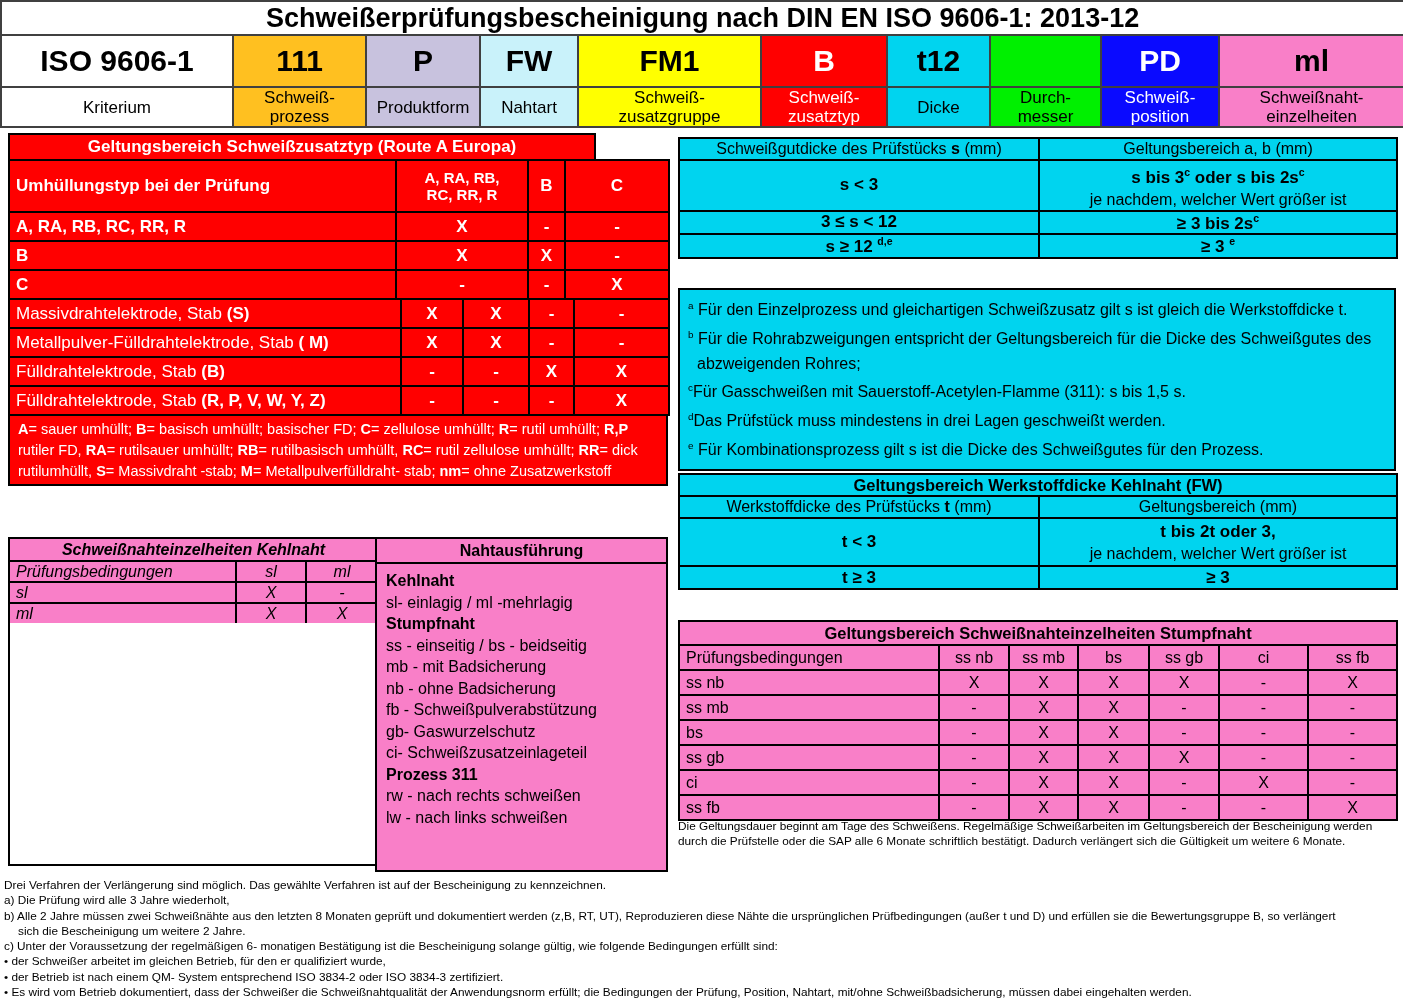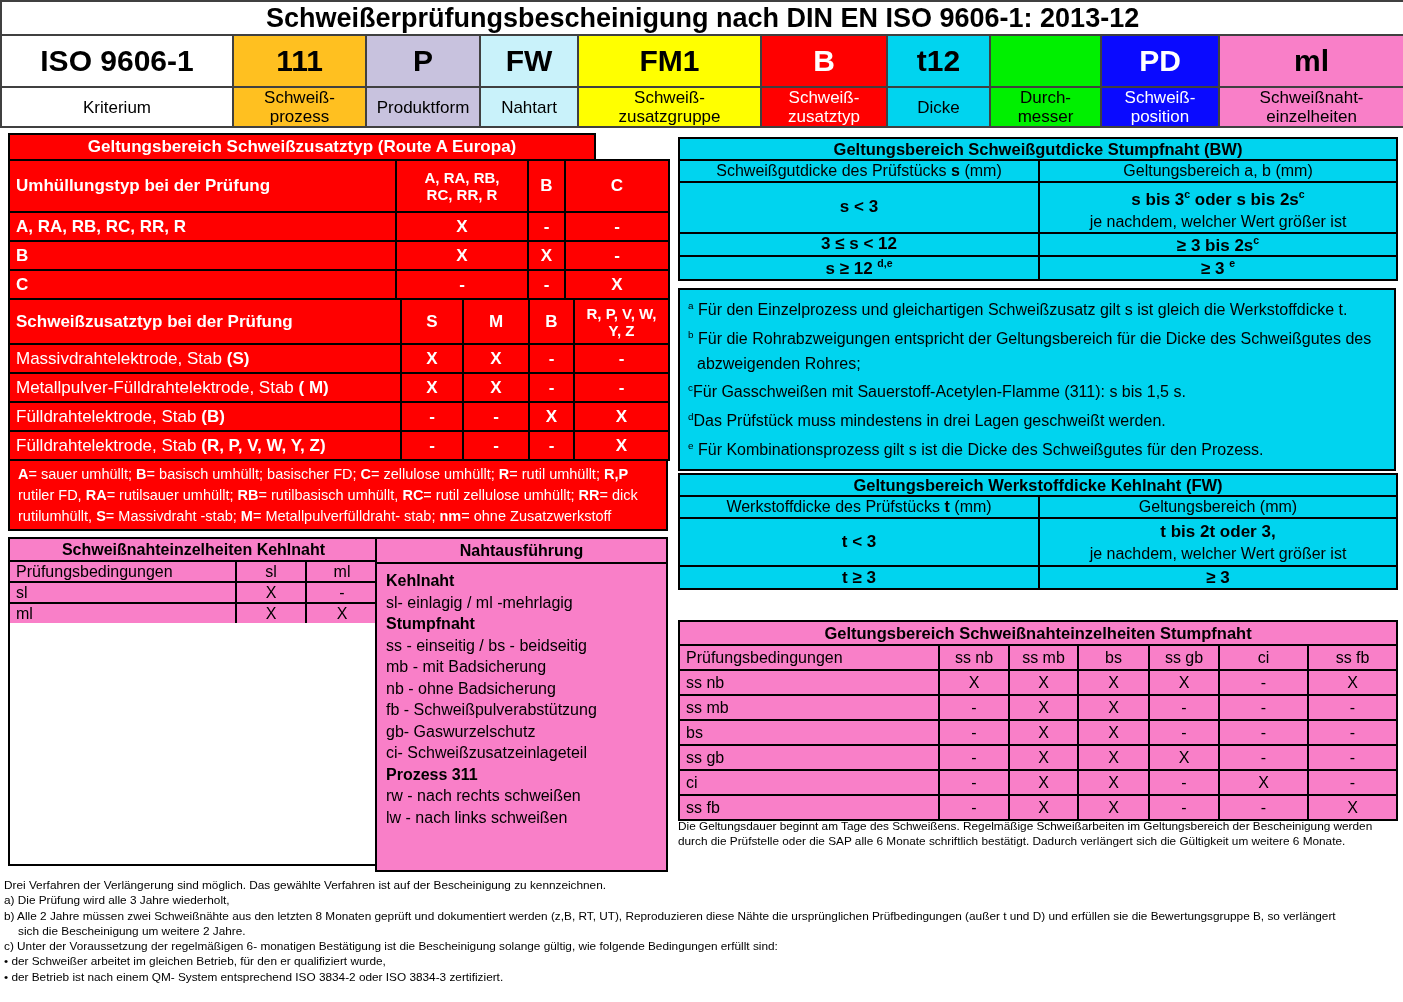--- a/index.html
+++ b/index.html
@@ -30,21 +30,21 @@
   .red-tbl tr.hdr1 td{height:50px;}
   .red-tbl tr.hdr2 td{height:43px;}
   .red-tbl tr.dat td{height:27px;}
   .red-tbl td.small{font-size:15px;line-height:17px;}
   .red-tbl td.lbl{font-weight:normal;}
   .red-legend{box-sizing:border-box;width:660px;height:72px;margin-top:-2px;border:2px solid #000;
               background:#FF0000;color:#fff;font-size:14.5px;line-height:21px;padding:3px 8px;text-align:left;}
   
   .kehl-block{position:absolute;left:8px;top:537px;width:369px;}
   .kehl-tbl{width:369px;}
-  .kehl-tbl td{background:#F97FC8;font-size:16px;}
+  .kehl-tbl td{background:#F97FC8;font-size:16px;font-style:italic;}
   .kehl-tbl .ttl td{height:21px;font-weight:bold;}
   .kehl-tbl .r td{height:19px;}
   .kehl-empty{box-sizing:border-box;width:369px;height:243px;margin-top:-2px;border:2px solid #000;border-top:none;background:#fff;}
   
   .naht-box{position:absolute;left:375px;top:537px;width:293px;height:335px;box-sizing:border-box;
             border:2px solid #000;background:#F97FC8;}
   .naht-title{height:23px;line-height:23px;border-bottom:2px solid #000;text-align:center;font-weight:bold;font-size:16px;}
   .naht-body{padding:6px 9px;font-size:16px;line-height:21.5px;text-align:left;}
   .naht-body .b{font-weight:bold;}
   
@@ -169,28 +169,20 @@
 
     <table class="red-tbl">
       <colgroup>
           <col style="width:392px">
           <col style="width:62px">
           <col style="width:66px">
           <col style="width:45px">
           <col style="width:95px">
         </colgroup>
       <tbody>
-        <tr class="hdr2">
-          <td class="lft">Schweißzusatztyp bei der Prüfung</td>
-          <td>S</td>
-          <td>M</td>
-          <td>B</td>
-          <td class="pre small">R, P, V, W,
-Y, Z</td>
-        </tr>
         <tr class="dat">
           <td class="lft lbl"><span>Massivdrahtelektrode, Stab </span><span style="font-weight: bold;">(S)</span></td>
           <td>X</td>
           <td>X</td>
           <td>-</td>
           <td>-</td>
         </tr>
         <tr class="dat">
           <td class="lft lbl"><span>Metallpulver-Fülldrahtelektrode, Stab </span><span style="font-weight: bold;">( M)</span></td>
           <td>X</td>
@@ -266,23 +258,20 @@
       <div>lw - nach links schweißen</div>
     </div>
   </div>
 
   <table class="bw-tbl cyan-tbl">
     <colgroup>
         <col style="width:360px">
         <col style="width:358px">
       </colgroup>
     <tbody>
-      <tr class="ttl">
-        <td colspan="2">Geltungsbereich Schweißgutdicke Stumpfnaht (BW)</td>
-      </tr>
       <tr class="subhdr">
         <td><span>Schweißgutdicke des Prüfstücks </span><span style="font-weight: bold;">s</span><span> (mm)</span></td>
         <td>Geltungsbereich a, b (mm)</td>
       </tr>
       <tr class="big">
         <td class="c1">s &lt; 3</td>
         <td>
           <div class="l1"><span style="font-weight: bold;">s bis 3</span><span class="sup" style="font-weight: bold;">c</span><span> oder </span><span style="font-weight: bold;">s bis 2s</span><span class="sup" style="font-weight: bold;">c</span></div>
           <div class="l2">je nachdem, welcher Wert größer ist</div>
         </td>
@@ -416,15 +405,16 @@
   <div class="stump-note">Die Geltungsdauer beginnt am Tage des Schweißens. Regelmäßige Schweißarbeiten im Geltungsbereich der Bescheinigung werden durch die Prüfstelle oder die SAP alle 6 Monate schriftlich bestätigt. Dadurch verlängert sich die Gültigkeit um weitere 6 Monate.</div>
 
   <div class="renewal">
     <div>Drei Verfahren der Verlängerung sind möglich. Das gewählte Verfahren ist auf der Bescheinigung zu kennzeichnen.</div>
     <div>a) Die Prüfung wird alle 3 Jahre wiederholt,</div>
     <div>b) Alle 2 Jahre müssen zwei Schweißnähte aus den letzten 8 Monaten geprüft und dokumentiert werden (z,B, RT, UT), Reproduzieren diese  Nähte die ursprünglichen Prüfbedingungen (außer t und D) und erfüllen sie die Bewertungsgruppe B, so verlängert</div>
     <div class="indent">sich die Bescheinigung um weitere 2 Jahre.</div>
     <div>c) Unter der Voraussetzung der regelmäßigen 6- monatigen Bestätigung ist die Bescheinigung solange gültig, wie folgende Bedingungen erfüllt sind:</div>
     <div>• der Schweißer arbeitet im gleichen Betrieb, für den er qualifiziert wurde,</div>
     <div>• der Betrieb ist nach einem QM- System entsprechend ISO 3834-2 oder ISO 3834-3 zertifiziert.</div>
+    <div>• Es wird vom Betrieb dokumentiert, dass der Schweißer die Schweißnahtqualität der Anwendungsnorm erfüllt; die Bedingungen der Prüfung, Position, Nahtart, mit/ohne Schweißbadsicherung, müssen dabei eingehalten werden.</div>
   </div>
 
 </div>
 
 </body></html>

